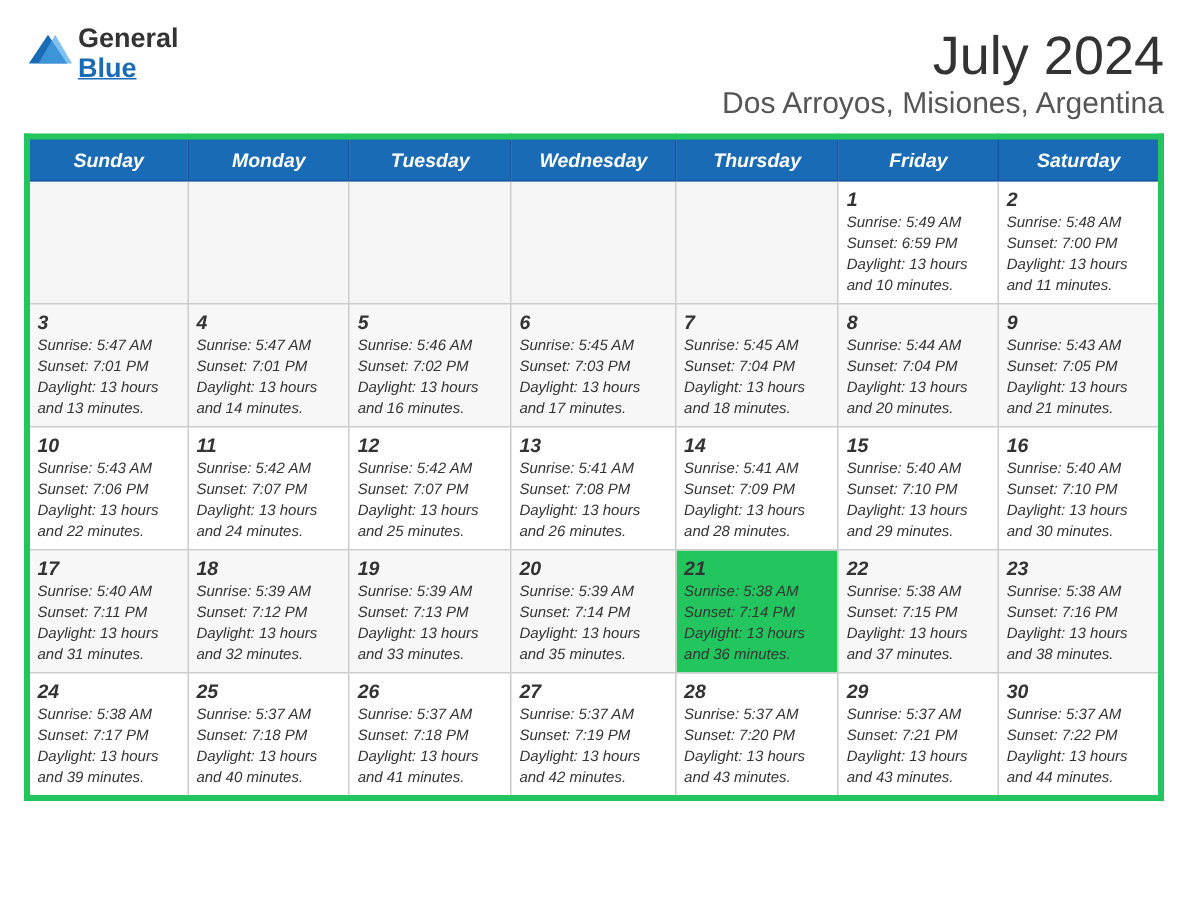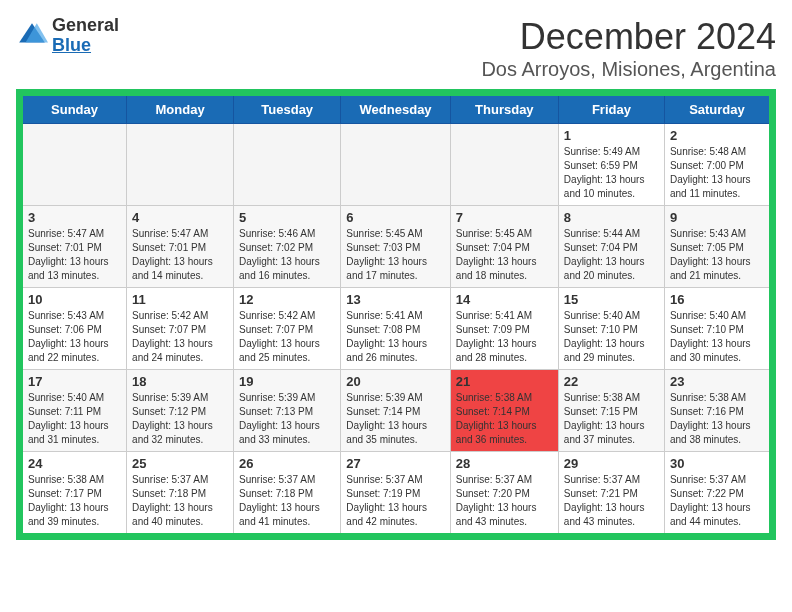--- a/index.html
+++ b/index.html
@@ -41,21 +41,22 @@
       font-weight: normal;
       color: #333;
     }
     .subtitle {
       font-size: 20px;
       color: #555;
     }
     .calendar {
       width: 100%;
       border-collapse: collapse;
-      border: 7px solid #22c55e;
+      border: 4px solid #22c55e;
+      font-style: italic;
     }
     .calendar th {
       background: #1a6bb5;
       color: #fff;
       text-align: center;
       padding: 6px 4px;
       font-size: 13px;
       border: 1px solid #1555a0;
     }
     .calendar td {
@@ -96,21 +97,21 @@
     <svg class="logo-icon" viewBox="0 0 40 40">
       <polygon points="20,4 36,28 4,28" fill="#1a6bb5"></polygon>
       <polygon points="26,4 40,28 12,28" fill="#4da6e8" opacity="0.7"></polygon>
     </svg>
     <div class="logo-text">
       <span class="logo-general">General</span><br>
       <span class="logo-blue">Blue</span>
     </div>
   </div>
   <div class="title-block">
-    <div class="month-title">December 2024</div>
+    <div class="month-title">July 2024</div>
     <div class="subtitle">Dos Arroyos, Misiones, Argentina</div>
   </div>
 </div>
 
 <table class="calendar">
   <thead>
     <tr>
     <th>Sunday</th>
         <th>Monday</th>
         <th>Tuesday</th>
@@ -206,21 +207,21 @@
           <div class="cell-info">Sunrise: 5:39 AM<br>Sunset: 7:12 PM<br>Daylight: 13 hours and 32 minutes.</div>
         </td>
         <td style="background: rgb(247, 247, 247);">
           <span class="day-number">19</span>
           <div class="cell-info">Sunrise: 5:39 AM<br>Sunset: 7:13 PM<br>Daylight: 13 hours and 33 minutes.</div>
         </td>
         <td style="background: rgb(247, 247, 247);">
           <span class="day-number">20</span>
           <div class="cell-info">Sunrise: 5:39 AM<br>Sunset: 7:14 PM<br>Daylight: 13 hours and 35 minutes.</div>
         </td>
-        <td style="background: #ef4444; margin-top: 47px;">
+        <td style="background: #22c55e; margin-top: 47px;">
           <span class="day-number">21</span>
           <div class="cell-info">Sunrise: 5:38 AM<br>Sunset: 7:14 PM<br>Daylight: 13 hours and 36 minutes.</div>
         </td>
         <td style="background: rgb(247, 247, 247);">
           <span class="day-number">22</span>
           <div class="cell-info">Sunrise: 5:38 AM<br>Sunset: 7:15 PM<br>Daylight: 13 hours and 37 minutes.</div>
         </td>
         <td style="background: rgb(247, 247, 247);">
           <span class="day-number">23</span>
           <div class="cell-info">Sunrise: 5:38 AM<br>Sunset: 7:16 PM<br>Daylight: 13 hours and 38 minutes.</div>

